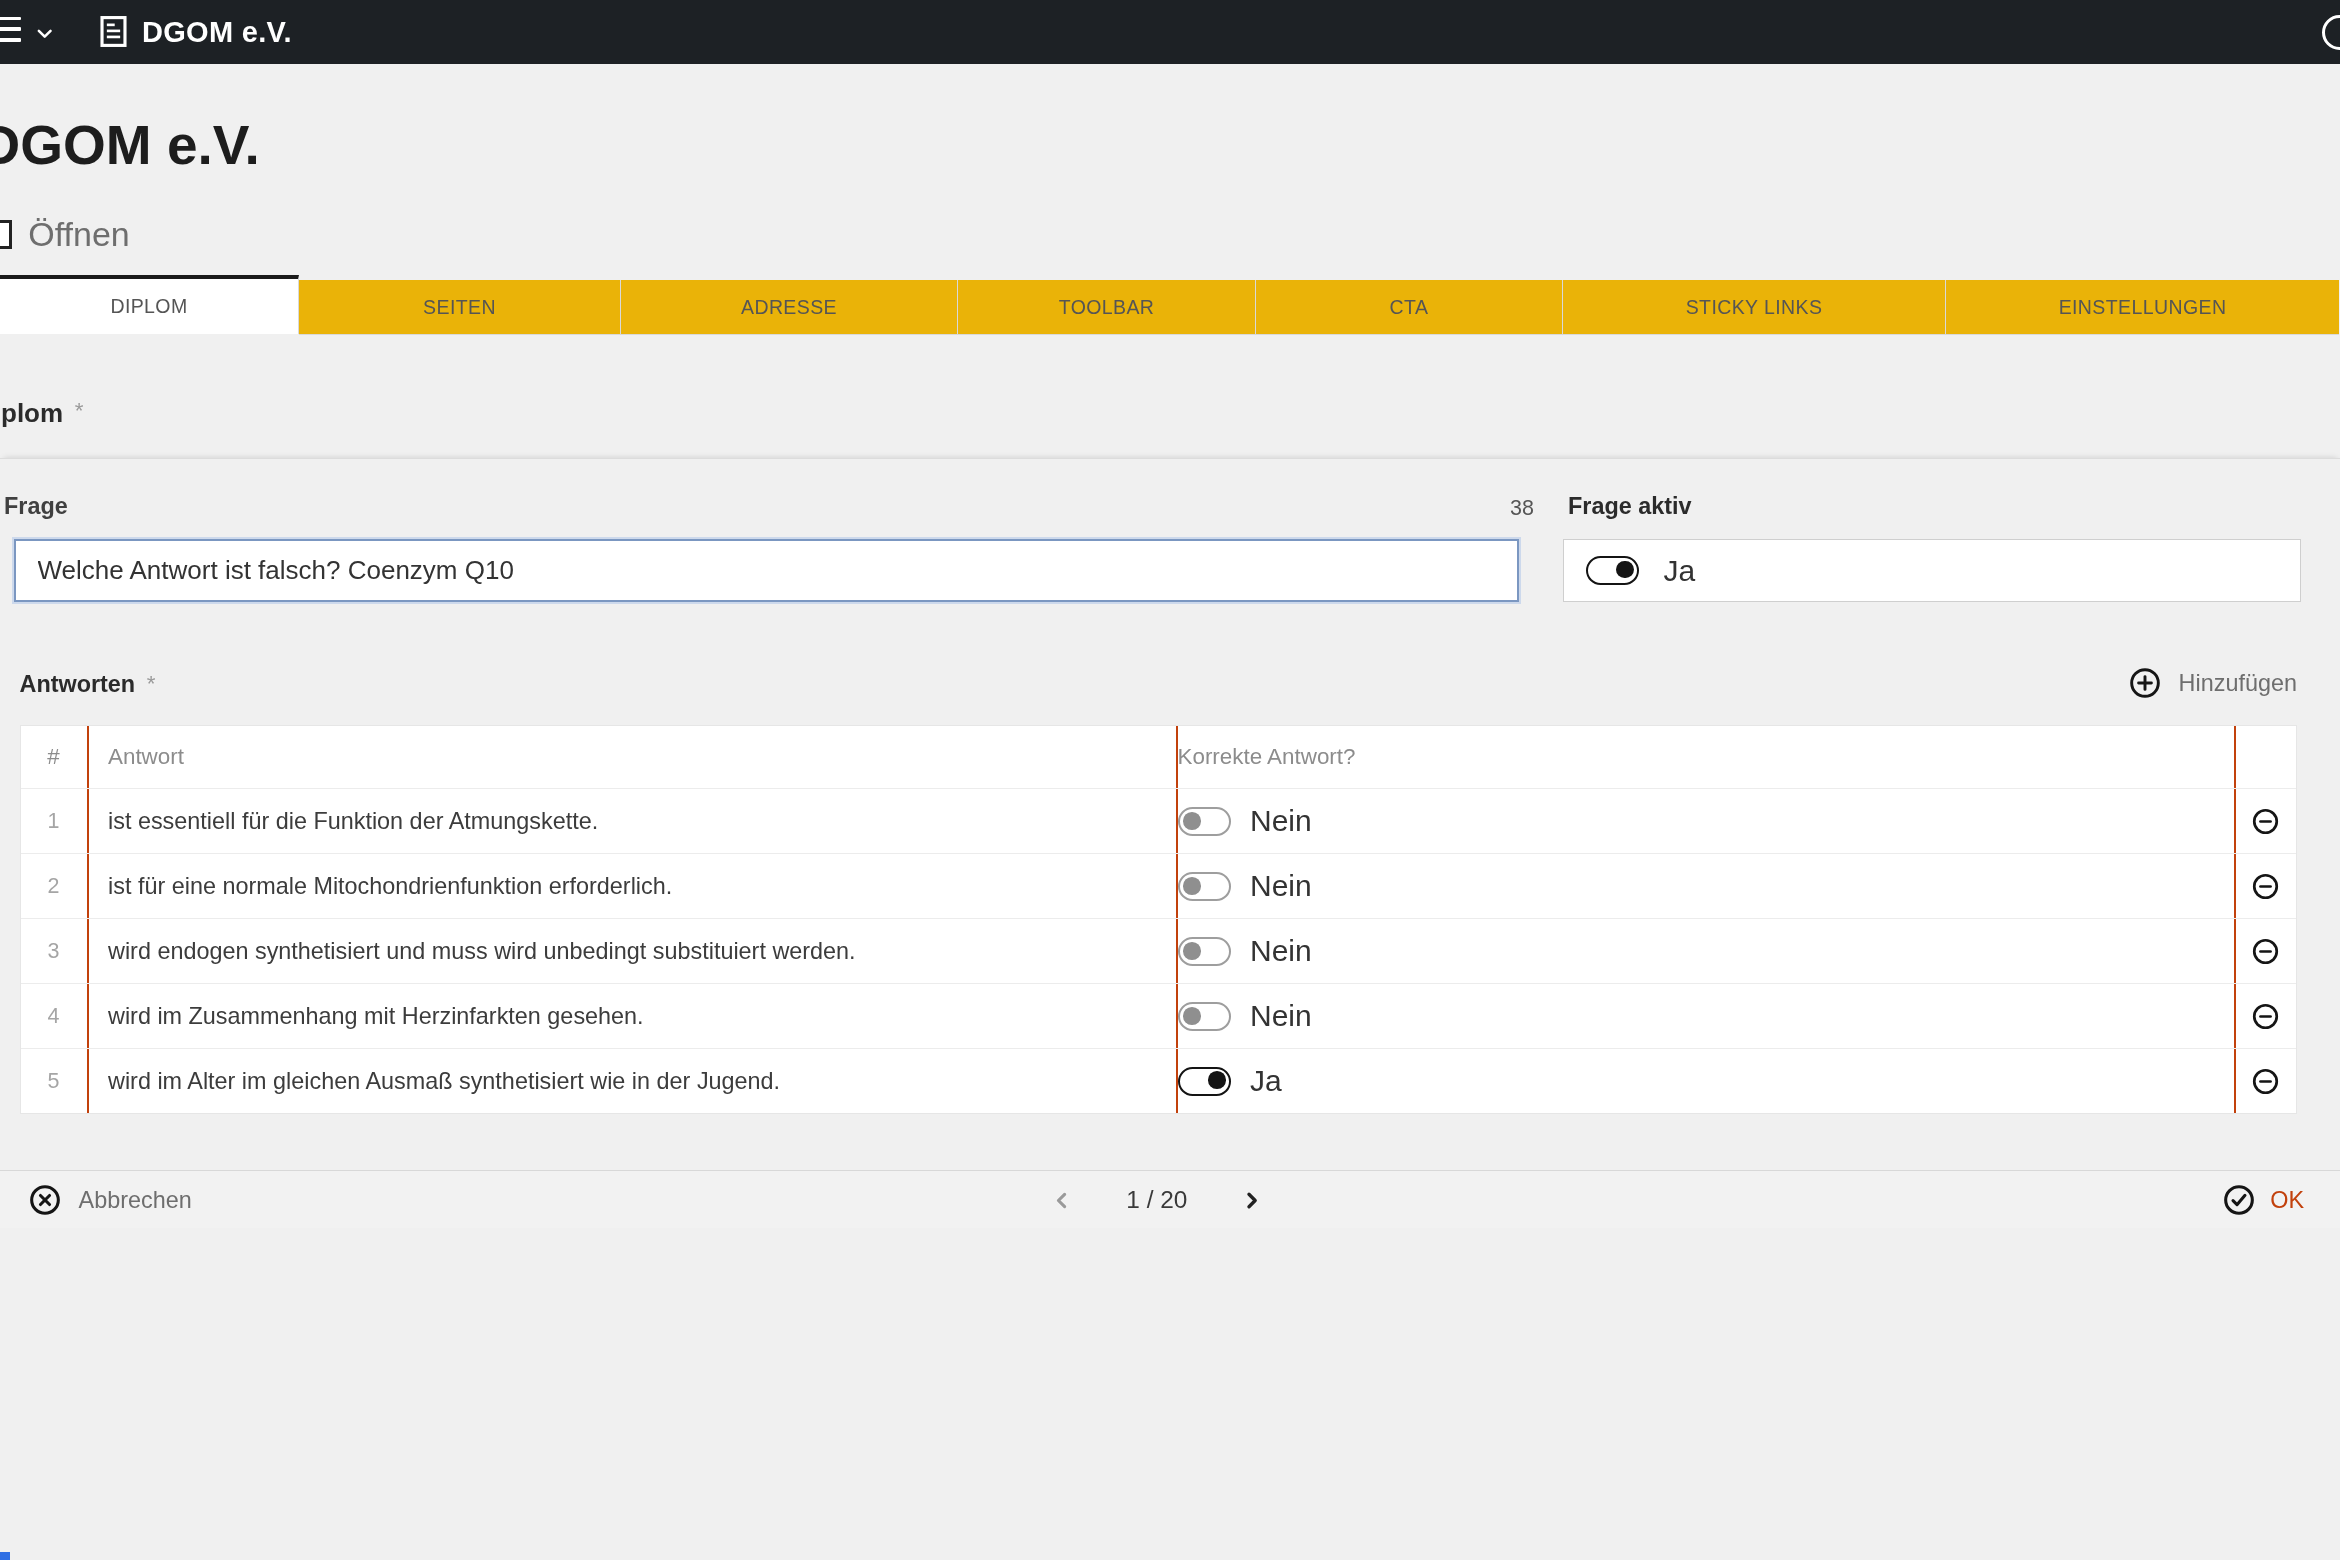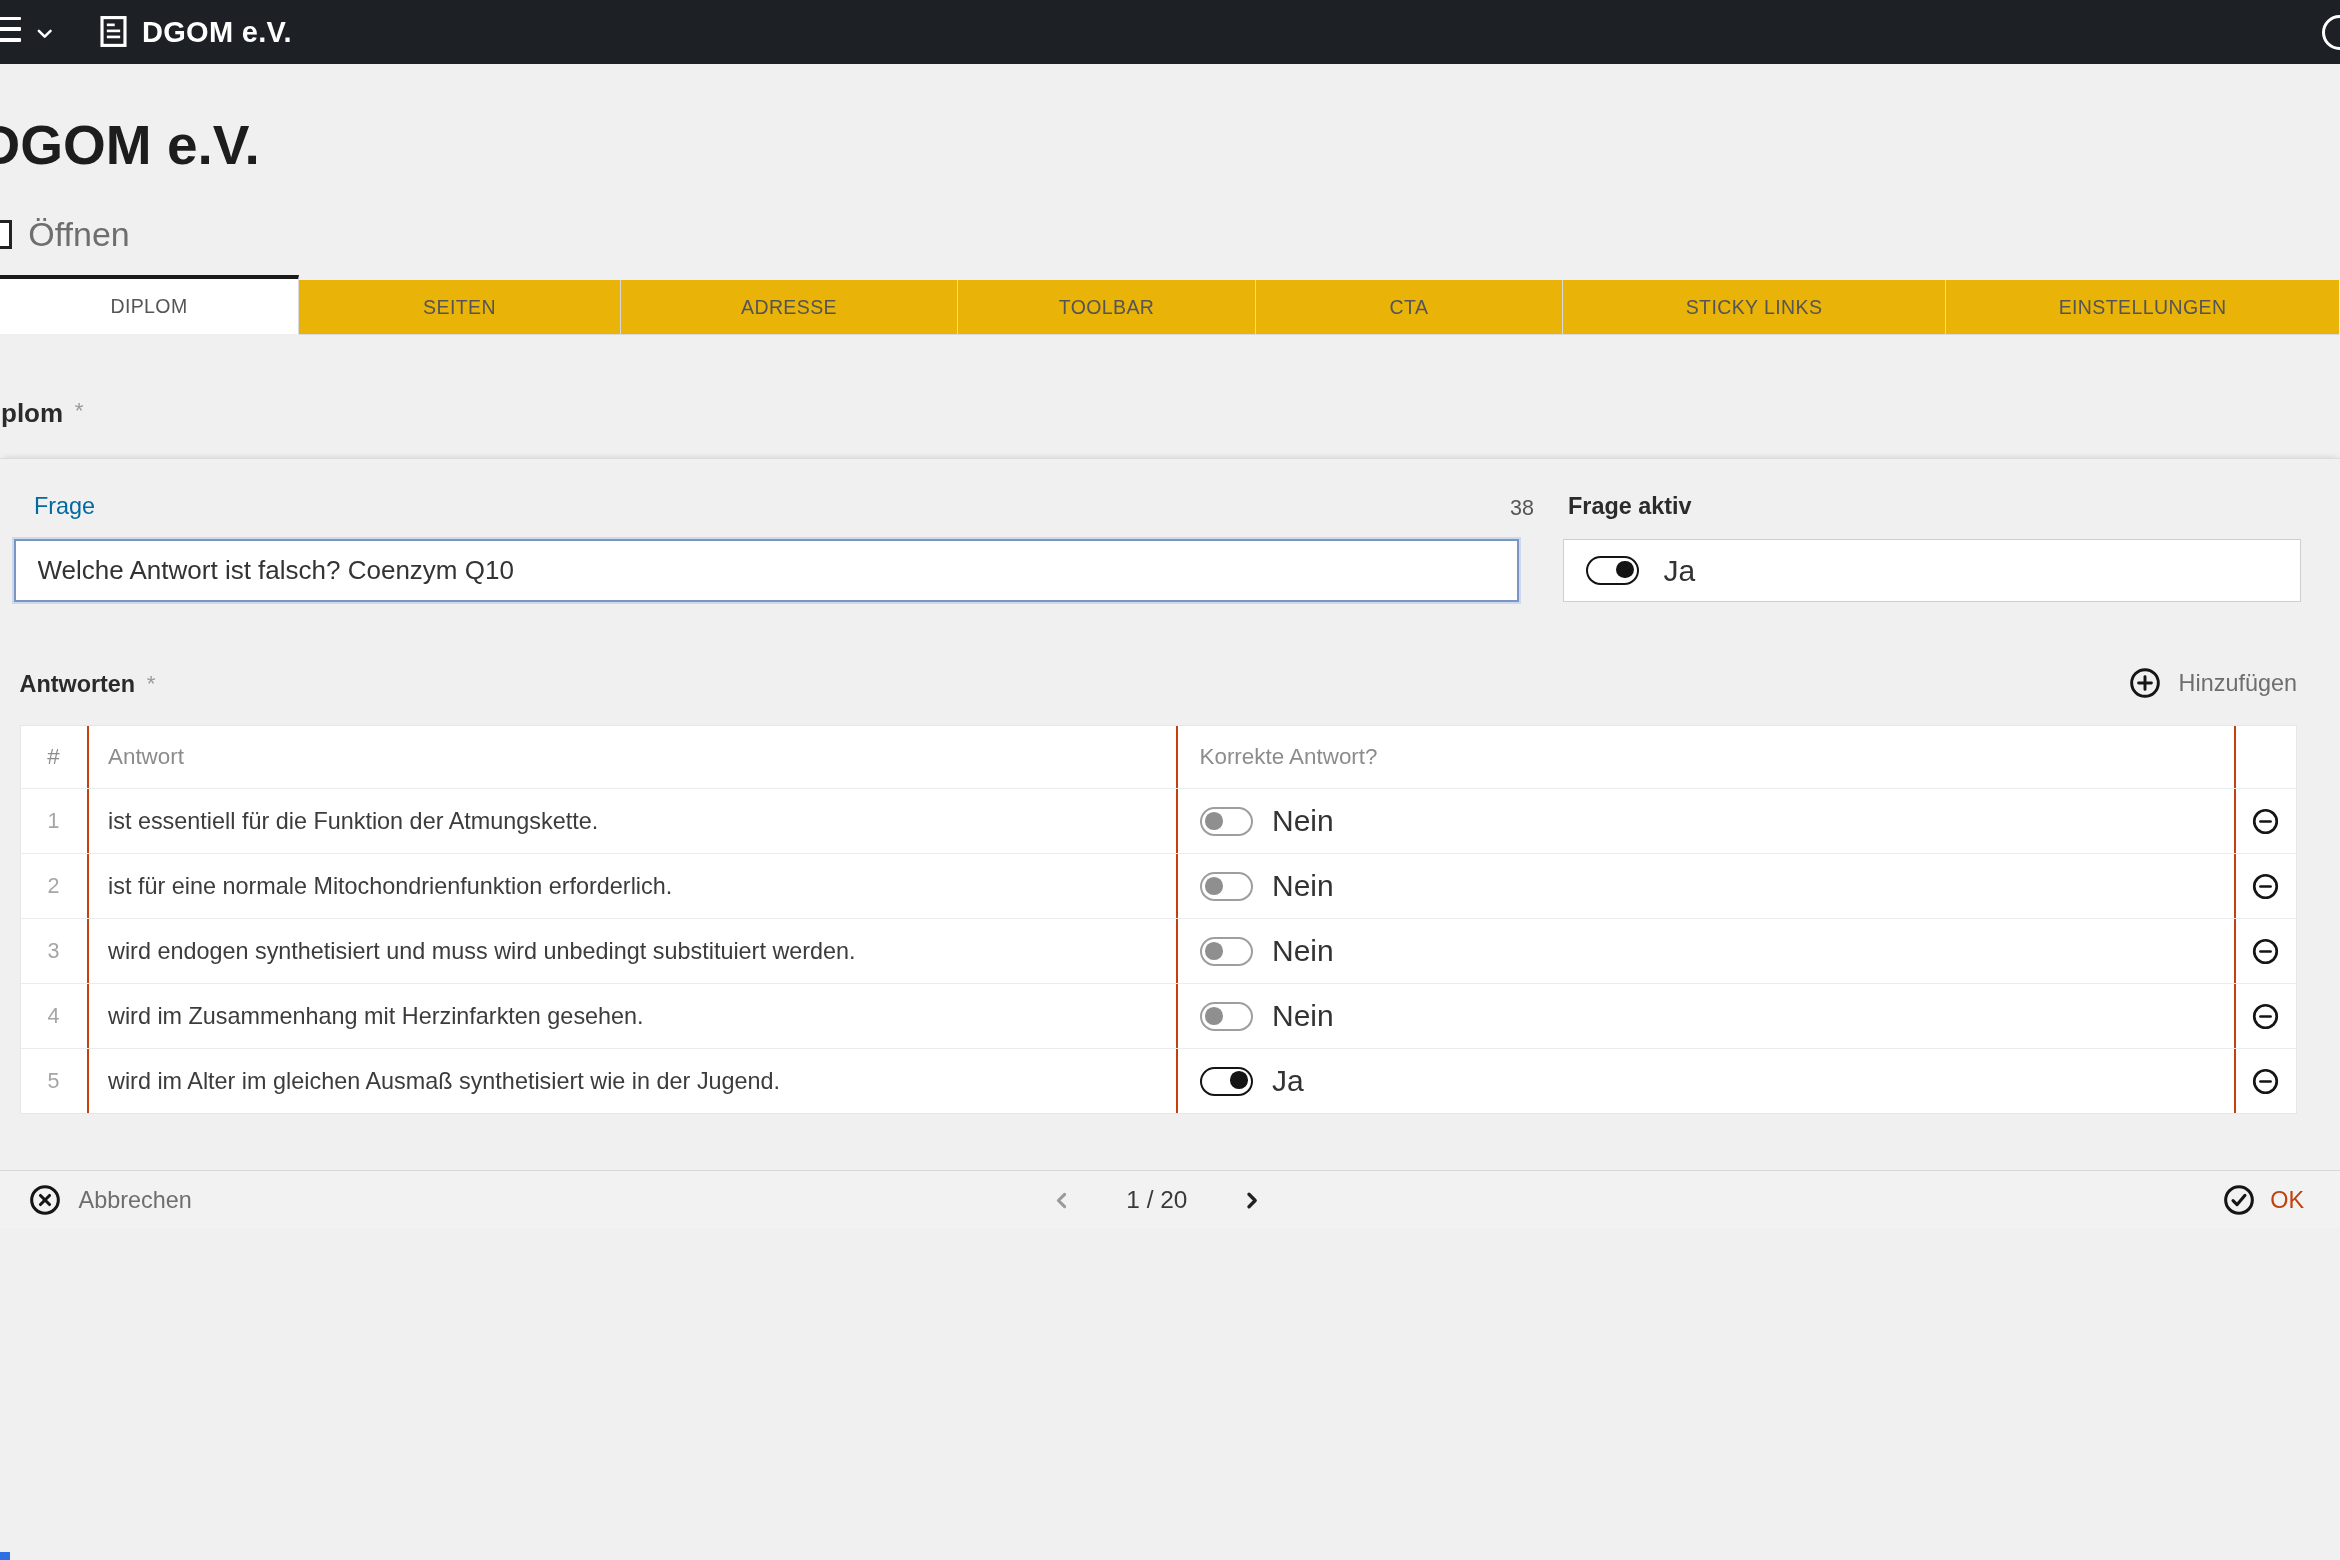--- a/index.html
+++ b/index.html
@@ -32,21 +32,21 @@
   
   .section-label { position:absolute; top:398px; left:0; font-size:26px; font-weight:600; color:#2b2b2b; white-space:nowrap; }
   .section-label .txt { margin-left:-25px; display:inline-block; }
   .req { color:#9a9a9a; font-weight:400; font-size:22.4px; margin-left:11.7px; vertical-align:top; }
 
   
   .panel { position:absolute; top:458px; left:0; width:2341px; height:769px;
            border-top:1px solid #dcdcdc; border-bottom:1px solid #e2e2e2;
            box-shadow:0 -3.9px 5.9px -3.9px rgba(0,0,0,.15); }
 
-  .frage-label { position:absolute; top:493px; left:34px; font-size:23.4px; font-weight:400; color:#0369a1; }
+  .frage-label { position:absolute; top:493px; left:4px; font-size:23.4px; font-weight:700; color:#404040; }
   .char-count { position:absolute; top:496px; left:1510px; font-size:21.5px; color:#555; }
   .aktiv-label { position:absolute; top:493px; left:1568px; font-size:23.4px; font-weight:600; color:#2b2b2b; }
 
   .frage-input { position:absolute; top:539px; left:14px; width:1505px; height:63px; background:#fff;
                  border:2px solid #7b97c1; box-shadow:0 0 0 2px #cdd9ec; font-size:26px; color:#333;
                  padding:0 21.5px; font-family:inherit; }
   .aktiv-box { position:absolute; top:539px; left:1563px; width:738px; height:63px; background:#fff;
                border:1px solid #cfcfcf; display:flex; align-items:center; padding-left:21.5px; gap:25px; }
 
   
@@ -64,21 +64,21 @@
              color:#6e6e6e; font-size:23.4px; cursor:pointer; }
 
   
   .table { position:absolute; top:725px; left:19.5px; width:2277px; background:#fff; border:1px solid #e6e6e6; }
   .t-row { display:grid; grid-template-columns:66px 1089px 1058px 61px; }
   .t-cell { display:flex; align-items:center; border-left:2px solid #c2410c; min-width:0; }
   .t-cell:first-child { border-left:none; justify-content:center; }
   .t-head .t-row { height:62px; }
   .t-head .t-cell { color:#8c8c8c; font-size:22.4px; }
   .t-head .t-cell:nth-child(2), .t-body .t-cell:nth-child(2) { padding-left:19.5px; }
-  .t-head .t-cell:nth-child(3), .t-body .t-cell:nth-child(3) { padding-left:22px; gap:19.5px; }
+  .t-head .t-cell:nth-child(3), .t-body .t-cell:nth-child(3) { padding-left:0; gap:19.5px; }
   .t-body .t-row { height:65px; border-top:1px solid #ececec; }
   .t-body .t-cell:first-child { color:#a5a5a5; font-size:21.5px; }
   .t-body .t-cell:nth-child(2) { color:#3c3c3c; font-size:23.4px; }
   .t-body .t-cell:nth-child(4) { justify-content:center; cursor:pointer; }
 
   
   .footer { position:absolute; top:1170px; left:0; width:2341px; height:58px; border-top:1px solid #d8d8d8; background:#f2f2f2; }
   .cancel-btn { position:absolute; left:29px; top:0; height:58px; display:flex; align-items:center; gap:17.6px;
                 color:#6e6e6e; font-size:23.4px; cursor:pointer; }
   .pagination { position:absolute; left:0; top:0; width:2341px; height:58px; display:flex; align-items:center;

